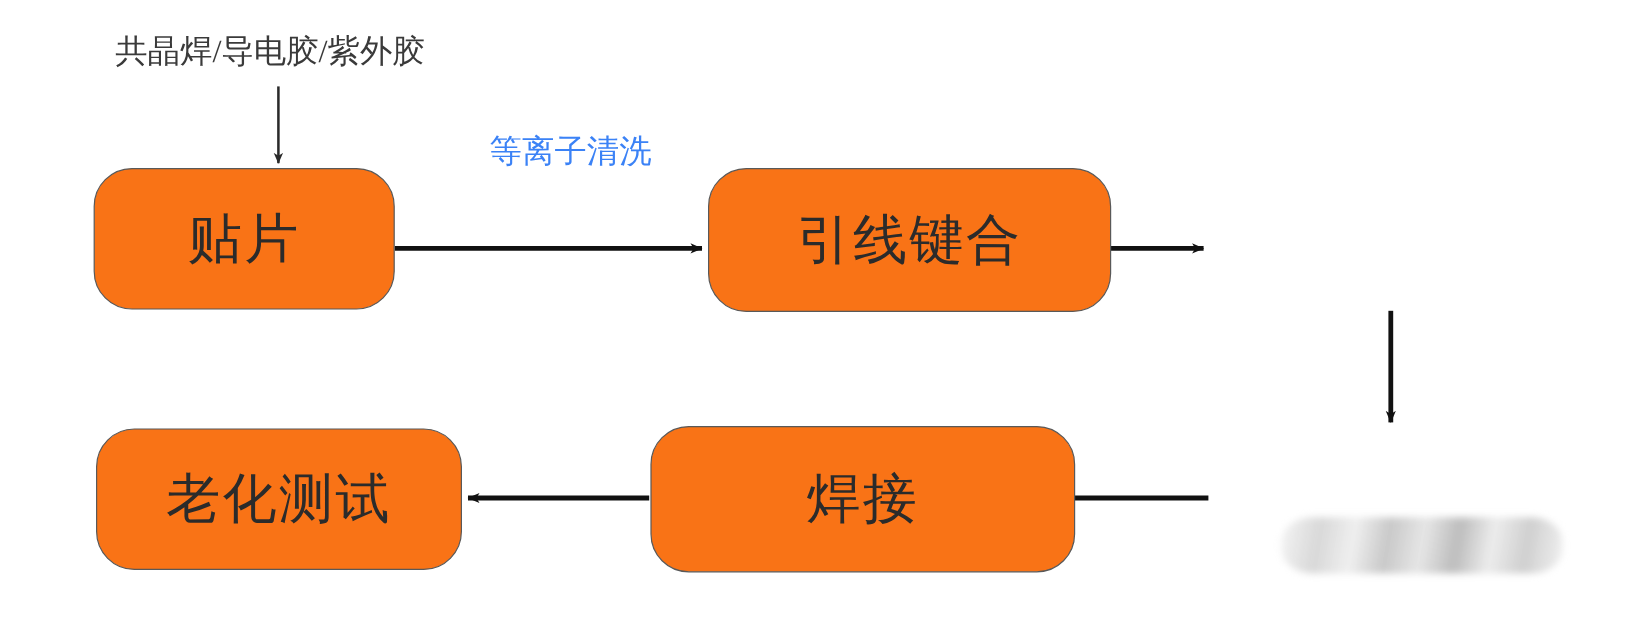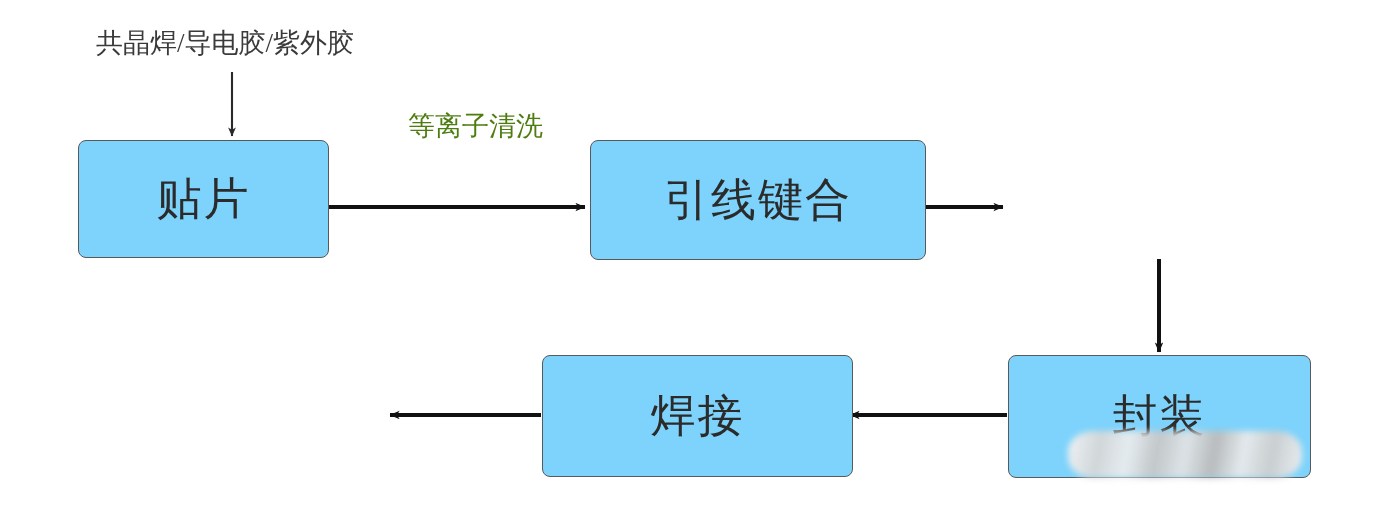--- a/index.html
+++ b/index.html
@@ -21,38 +21,38 @@
     position: absolute;
     left: 0;
     top: 0;
     width: 1376px;
     height: 529px;
   }
   .node {
     position: absolute;
     box-sizing: border-box;
     border: 1.6px solid #595959;
-    border-radius: 8px;
-    background: #7dd3fc;
+    border-radius: 32px;
+    background: #f97316;
     display: flex;
     align-items: center;
     justify-content: center;
     color: #2b2b2b;
     font-size: 45px;
     line-height: 1;
     letter-spacing: 2px;
     z-index: 2;
   }
   .node-label {
     display: block;
     white-space: nowrap;
   }
   .edge-label {
     position: absolute;
-    color: #4d7c0f;
+    color: #3b82f6;
     font-size: 27px;
     line-height: 1;
     white-space: nowrap;
     z-index: 3;
   }
   .annotation-label {
     position: absolute;
     color: #3a3a3a;
     font-size: 27px;
     line-height: 1;
@@ -115,24 +115,24 @@
 
   <div class="node" style="left:78px; top:140px; width:251px; height:118px;">
     <span class="node-label">贴片</span>
   </div>
 
   <div class="node" style="left:590px; top:140px; width:336px; height:120px;">
     <span class="node-label">引线键合</span>
   </div>
 
 
-  <div class="node" style="left:1008px; top:355px; width:303px; height:123px;">
-    <span class="node-label">封装</span>
-  </div>
 
   <div class="redaction-blob" style="left:1068px; top:431px; width:234px; height:47px;"></div>
 
-  <div class="node" style="left:542px; top:355px; width:311px; height:122px;font-family:Liberation Serif, serif;">
+  <div class="node" style="left:542px; top:355px; width:354px; height:122px;font-family:Liberation Serif, serif;">
     <span class="node-label">焊接</span>
   </div>
 
+  <div class="node" style="left:80px; top:357px; width:305px; height:118px;">
+    <span class="node-label">老化测试</span>
+  </div>
 
 </div>
 
 </body></html>

